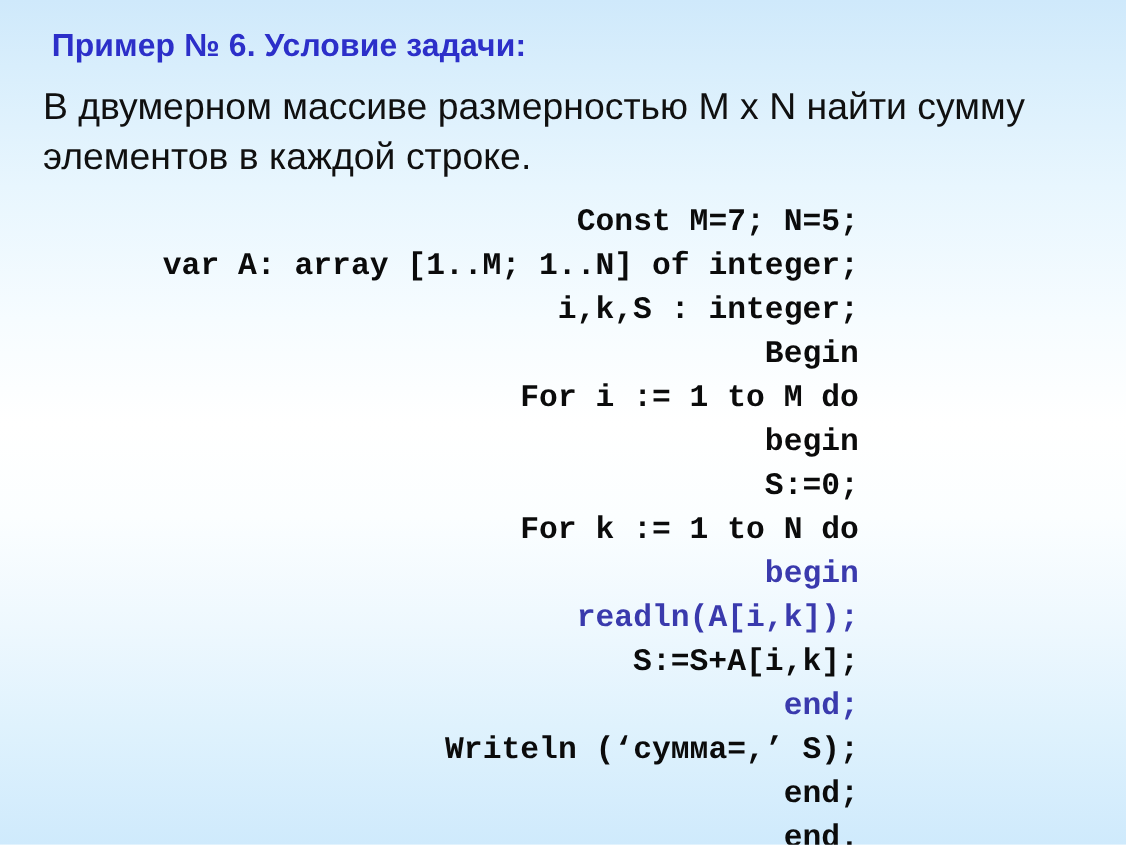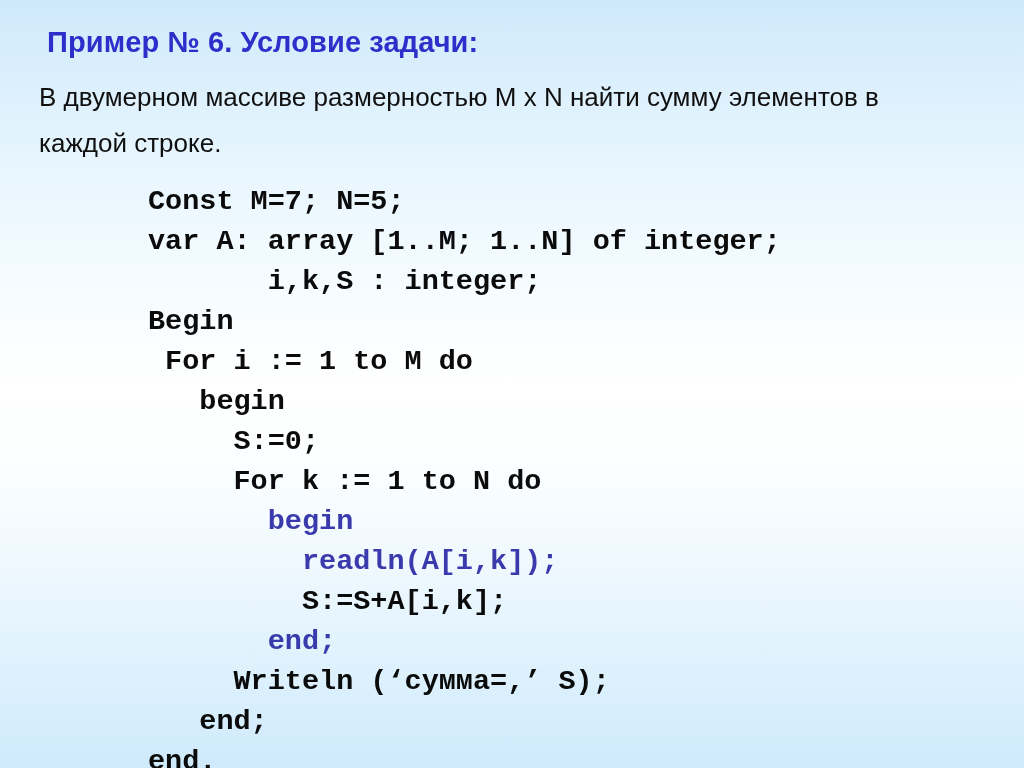--- a/index.html
+++ b/index.html
@@ -44,21 +44,21 @@
     white-space: pre;
   }
 
   
   #statement {
     position: absolute;
     left: 39px;
     top: 74px;
     width: 930px;
     font-family: "Liberation Sans", sans-serif;
-    font-size: 26px;
+    font-size: 34px;
     font-weight: normal;
     color: #101010;
     line-height: 46px;
   }
 
   
   #code {
     position: absolute;
     left: 148px;
     top: 182px;
@@ -66,20 +66,21 @@
     font-size: 28.5px;
     font-weight: bold;
     line-height: 40px;
     color: #0b0b0b;
     white-space: pre;
     letter-spacing: 0px;
   }
   #code .line {
     white-space: pre;
     height: 40px;
+    text-align: right;
   }
   #code .blue {
     color: #3a3aad;
   }
 </style>
 </head>
 <body>
 
 <div id="slide">
 

